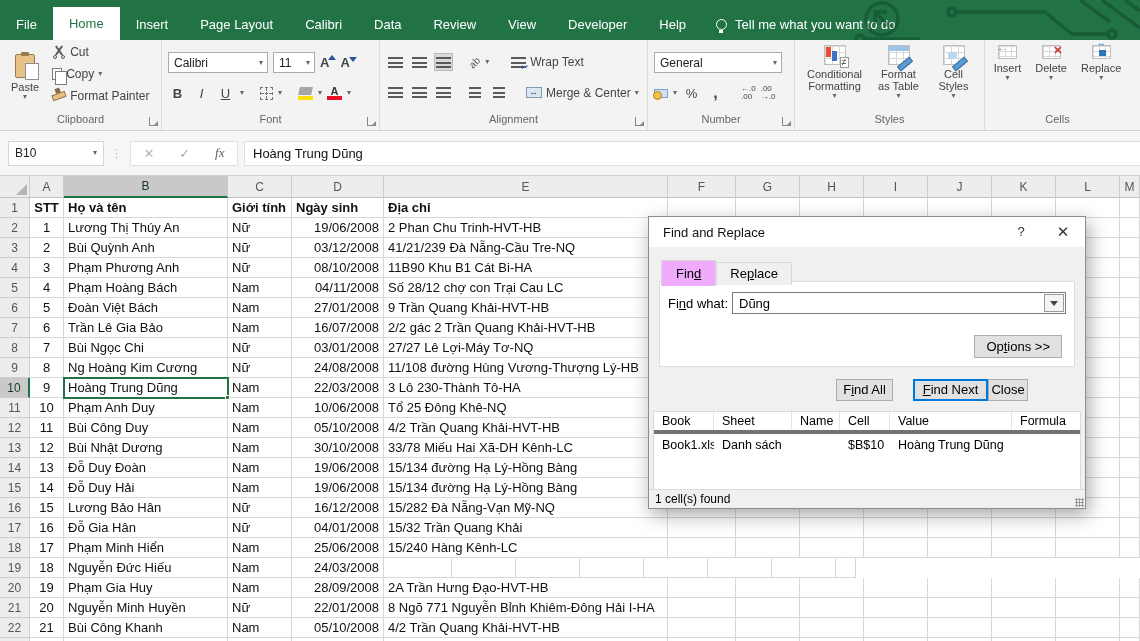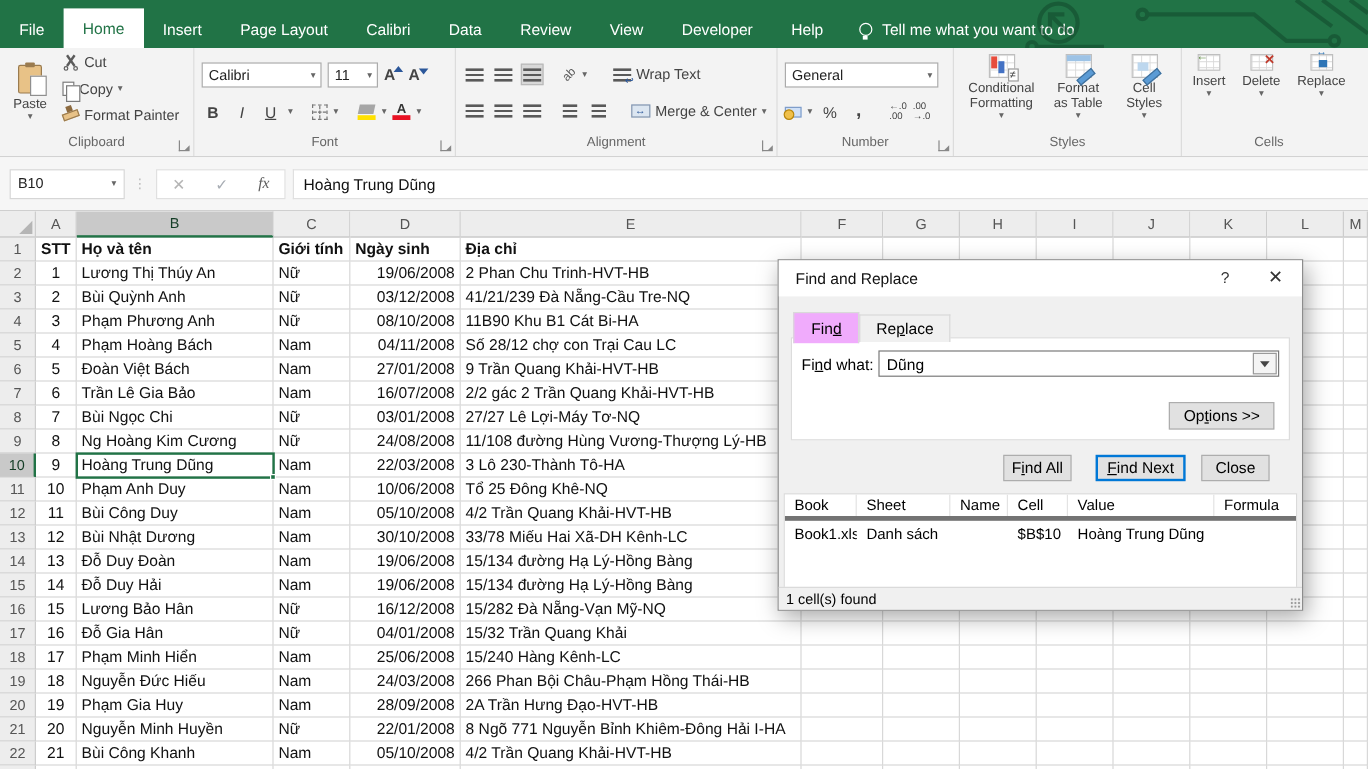--- a/index.html
+++ b/index.html
@@ -117,21 +117,21 @@
   .dpane { position:absolute; left:10px; right:10px; top:64px; height:86px; background:#fff; border:1px solid #dcdcdc; }
   .fwlabel { position:absolute; left:8px; top:14px; }
   .fwcombo { position:absolute; left:72px; right:8px; top:10px; height:22px; background:#fff; border:1px solid #7a7a7a; display:flex; align-items:center; padding-left:6px; }
   .fwdrop { position:absolute; right:1px; top:1px; bottom:1px; width:20px; border:1px solid #9a9a9a; background:#f4f4f4; display:flex; align-items:center; justify-content:center; }
   .chev { width:0; height:0; border-left:4px solid transparent; border-right:4px solid transparent; border-top:5px solid #444; }
   .dbtn { background:#e1e1e1; border:1px solid #adadad; font-size:13px; text-align:center; }
   .optbtn { position:absolute; right:12px; bottom:8px; padding:3px 11px; }
   .abtn { position:absolute; top:162px; height:22px; line-height:19px; }
   .b-findall { left:187px; width:57px; }
   .b-findnext { left:264px; width:75px; border:2px solid #0078d7; line-height:17px; }
-  .b-close { left:352px; width:57px; }
+  .b-close { left:339px; width:40px; }
   .results { position:absolute; left:4px; right:4px; top:194px; height:80px; background:#fff; border:1px solid #dadada; overflow:hidden; }
   .rhead { display:flex; height:22px; border-bottom:4px solid #737373; }
   .rhead .rc { border-right:1px solid #e3e3e3; }
   .rrowl { display:flex; height:22px; }
   .rc { flex:none; display:flex; align-items:center; padding-left:8px; font-size:12.5px; white-space:nowrap; overflow:hidden; }
   .dstatus { position:absolute; left:0; right:0; bottom:0; height:19px; border-top:1px solid #dadada; background:#f0f0f0; font-size:12px; display:flex; align-items:center; padding-left:6px; }
   .grip { position:absolute; right:1px; bottom:1px; width:9px; height:9px; background:radial-gradient(#9a9a9a 1px,transparent 1.2px); background-size:3px 3px; }
   u { text-decoration:underline; }
 </style>
 </head>
@@ -675,21 +675,20 @@
         <div class="gcell" style="width: 64px;"></div>
         <div class="gcell" style="width: 64px;"></div>
         <div class="gcell" style="width: 20px;"></div>
       </div>
       <div class="grow">
         <div class="rh">19</div>
         <div class="gcell ctr" style="width: 34px;">18</div>
         <div class="gcell" style="width: 164px;">Nguyễn Đức Hiếu</div>
         <div class="gcell" style="width: 64px;">Nam</div>
         <div class="gcell rgt" style="width: 92px;">24/03/2008</div>
-        <div class="gcell" style="width: 284px;">266 Phan Bội Châu-Phạm Hồng Thái-HB</div>
         <div class="gcell" style="width: 68px;"></div>
         <div class="gcell" style="width: 64px;"></div>
         <div class="gcell" style="width: 64px;"></div>
         <div class="gcell" style="width: 64px;"></div>
         <div class="gcell" style="width: 64px;"></div>
         <div class="gcell" style="width: 64px;"></div>
         <div class="gcell" style="width: 64px;"></div>
         <div class="gcell" style="width: 20px;"></div>
       </div>
       <div class="grow">

